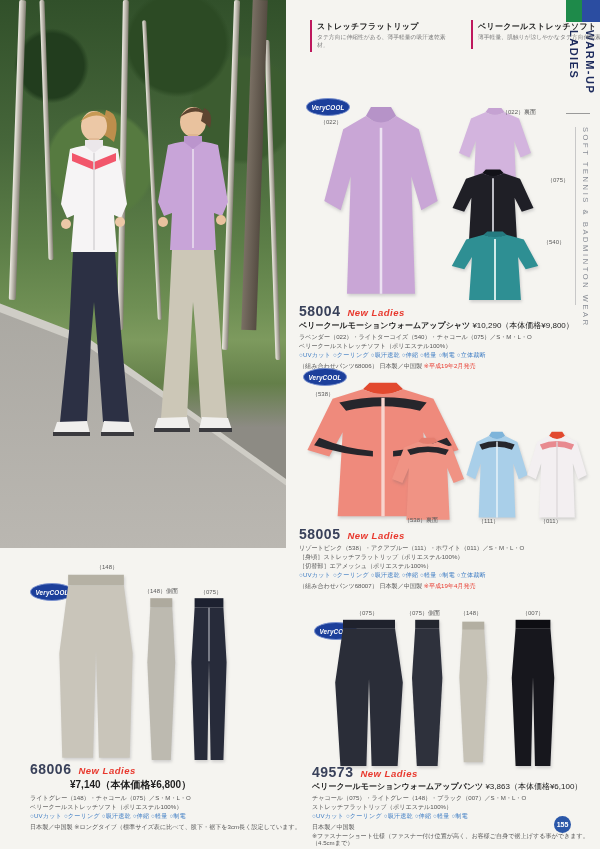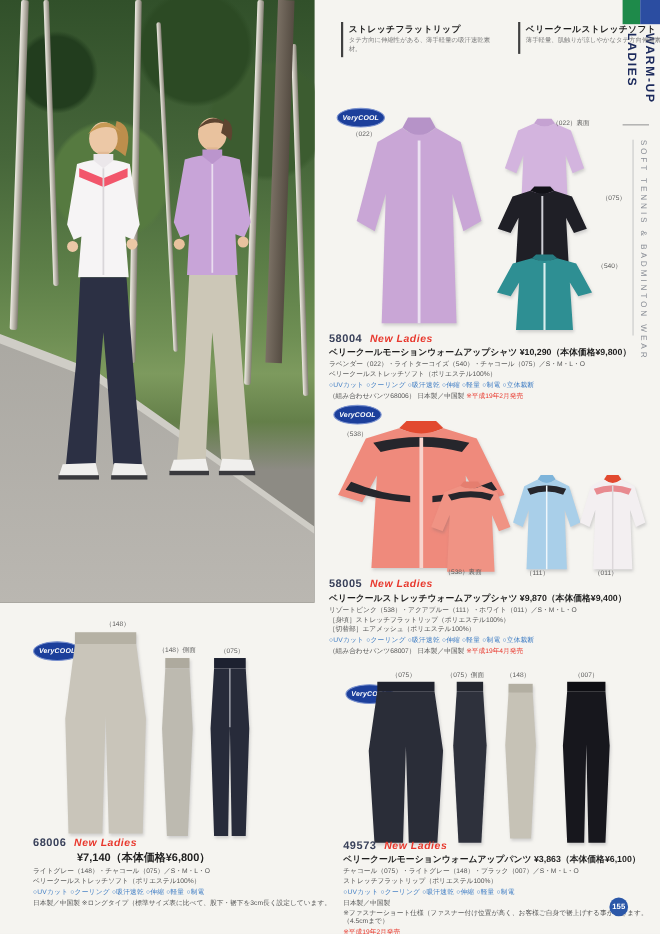--- a/index.html
+++ b/index.html
@@ -20,30 +20,30 @@
         clip-path:polygon(0 56%,30% 62%,68% 76%,100% 88%,100% 100%,0 100%);}
   #road-edge{position:absolute;inset:0;background:#cfcdc6;
         clip-path:polygon(0 55.4%,30% 61.4%,68% 75.4%,100% 87.4%,100% 88.6%,68% 76.6%,30% 63%,0 57%);}
 
   
   .v-lr{writing-mode:vertical-lr;}
   #ladies-tab{left:565px;top:30px;font-size:11px;font-weight:bold;color:#1c2a5c;letter-spacing:1.5px;line-height:1.45;}
   #section-label{left:581px;top:127px;font-size:7.5px;color:#8a8e96;letter-spacing:2.6px;}
 
   
-  .info-box{border-left:2px solid #404040;padding:1px 0 2px 5px;width:136px;min-height:26px;}
+  .info-box{border-left:2px solid #be185d;padding:1px 0 2px 5px;width:136px;min-height:26px;}
   .info-title{font-size:8px;font-weight:bold;color:#1d1d1d;letter-spacing:.3px;}
   .info-desc{font-size:5.8px;color:#7c7c7c;margin-top:2px;line-height:1.35;}
 
   
   .code-row{display:flex;align-items:baseline;gap:7px;}
-  .p-code{font-size:10px;font-weight:bold;color:#39415a;letter-spacing:.5px;text-align:right;}
+  .p-code{font-size:14px;font-weight:bold;color:#39415a;letter-spacing:.5px;text-align:right;}
   .p-new{font-size:9.5px;font-weight:bold;font-style:italic;color:#e8382d;letter-spacing:.5px;}
   .p-title{font-size:8px;font-weight:bold;color:#1e1e1e;margin-top:1px;}
-  .p-price{font-size:8px;font-weight:bold;color:#1e1e1e;}
+  .p-price{font-size:8px;font-weight:normal;color:#1e1e1e;}
   .p-price-big{font-size:10px;font-weight:bold;color:#1e1e1e;margin-top:1px;margin-left:40px;}
   .p-line{font-size:6.1px;color:#555;margin-top:1.5px;line-height:1.25;}
   .p-feat{font-size:6.1px;color:#3f7dc4;margin-top:2px;letter-spacing:.2px;}
   .p-rel{color:#e8382d;}
   .swatch-label{position:absolute;font-size:6px;color:#5a5a5a;}
 
   
   .badge{position:absolute;width:42px;height:16px;background:#1c3f9b;border:1px solid #7b92cf;border-radius:50%;
          color:#fff;font-size:6.3px;font-weight:bold;font-style:italic;
          display:flex;align-items:center;justify-content:center;letter-spacing:.2px;}
@@ -204,24 +204,20 @@
   <span class="swatch-label" style="left:312px;top:390px;">（538）</span>
   <span class="swatch-label" style="left:404px;top:516px;">（538）裏面</span>
   <span class="swatch-label" style="left:478px;top:517px;">（111）</span>
   <span class="swatch-label" style="left:540px;top:517px;">（011）</span>
 
   <div class="abs" style="left:299px;top:526px;width:284px;">
     <div class="code-row">
       <span class="p-code">58005</span>
       <span class="p-new">New Ladies</span>
     </div>
-    <div class="p-title">
-      <span>ベリークールストレッチウォームアップシャツ</span>
-      <span class="p-price">¥9,870（本体価格¥9,400）</span>
-    </div>
     <div class="p-line">リゾートピンク（538）・アクアブルー（111）・ホワイト（011）／S・M・L・O</div>
     <div class="p-line">［身頃］ストレッチフラットリップ（ポリエステル100%）</div>
     <div class="p-line">［切替部］エアメッシュ（ポリエステル100%）</div>
     <div class="p-feat">○UVカット ○クーリング ○吸汗速乾 ○伸縮 ○軽量 ○制電 ○立体裁断</div>
     <div class="p-line">
       <span>（組み合わせパンツ68007） 日本製／中国製</span>
       <span class="p-rel">※平成19年4月発売</span>
     </div>
   </div>
 

